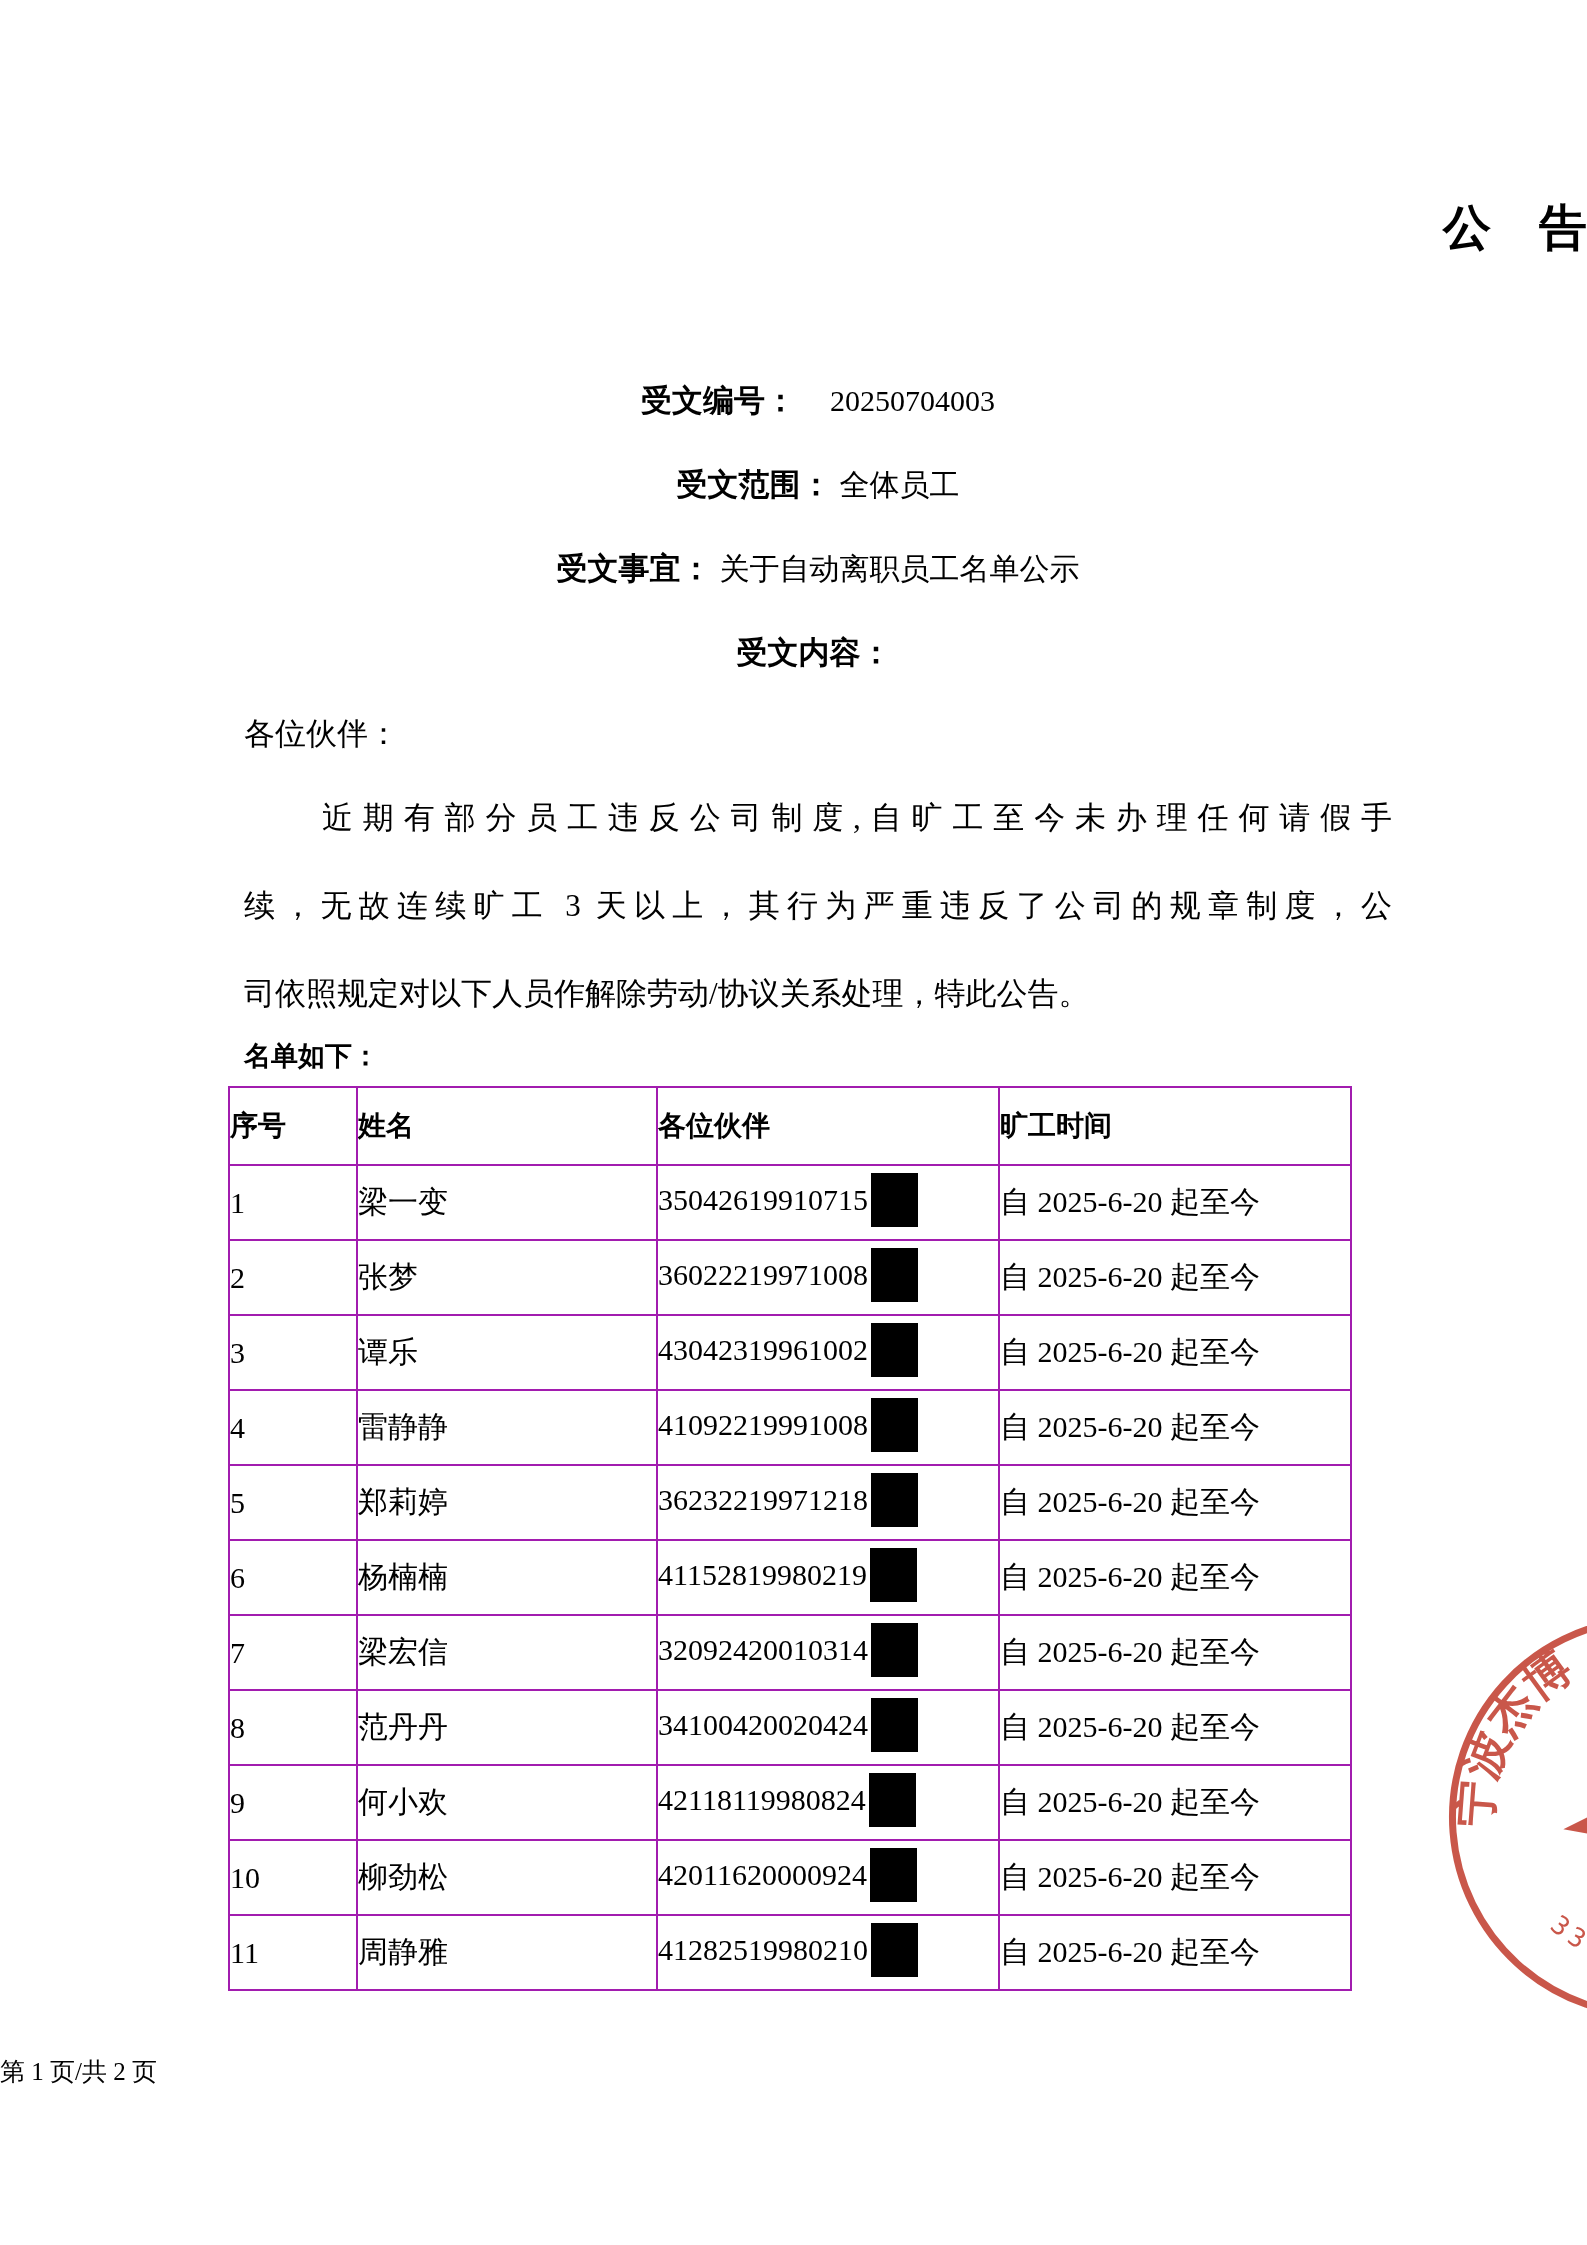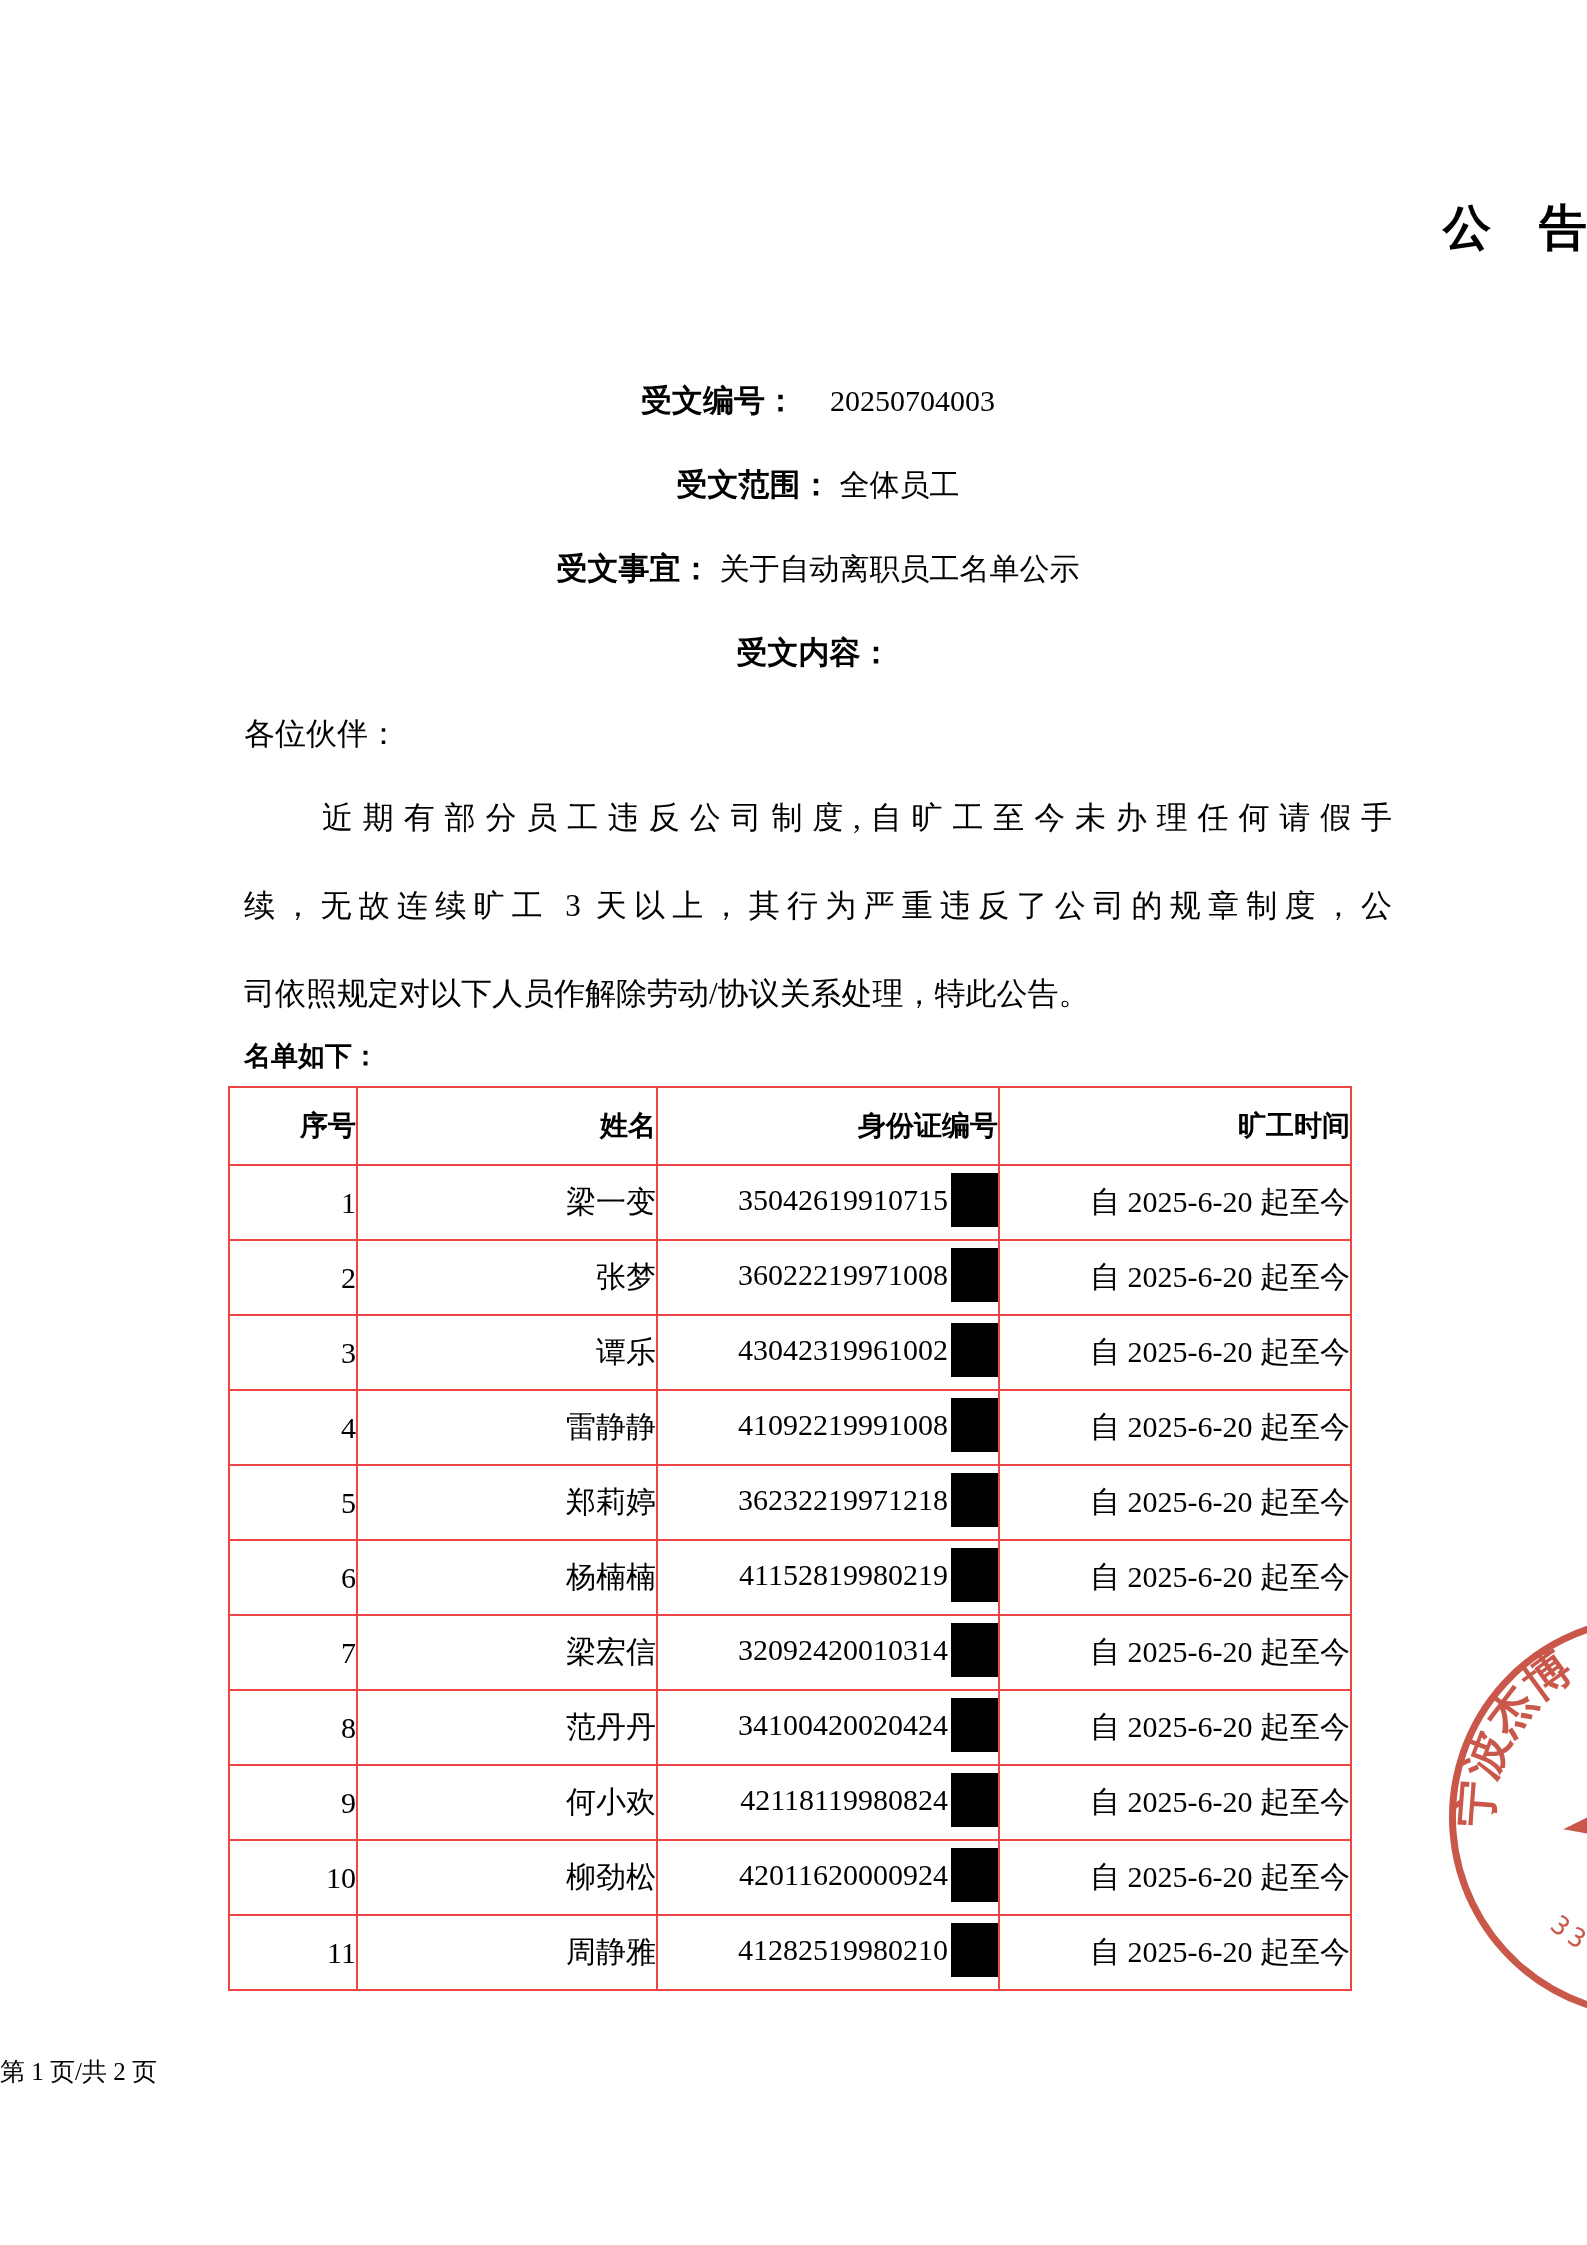--- a/index.html
+++ b/index.html
@@ -41,22 +41,22 @@
     font-family:"Liberation Sans", sans-serif;
     font-weight:bold; font-size:27px;
   }
   table.roster {
     position:absolute; left:228px; top:1086px;
     border-collapse:collapse;
     table-layout:fixed;
     width:1122px;
   }
   table.roster th, table.roster td {
-    border:2px solid #ef4444;
-    text-align:right; vertical-align:middle;
+    border:2px solid #a21caf;
+    text-align:left; vertical-align:middle;
     overflow:hidden;
   }
   table.roster th {
     height:78px;
     font-family:"Liberation Sans", sans-serif;
     font-weight:bold; font-size:28px;
   }
   table.roster td { height:75px; font-size:30px; font-family:"Liberation Serif", serif; }
   col.c1 { width:128px; } col.c2 { width:300px; } col.c3 { width:342px; } col.c4 { width:352px; }
   td.c-time { font-size:29px; }
@@ -111,21 +111,21 @@
   <colgroup>
       <col class="c1">
       <col class="c2">
       <col class="c3">
       <col class="c4">
     </colgroup>
   <thead>
     <tr>
       <th>序号</th>
       <th>姓名</th>
-      <th>身份证编号</th>
+      <th>各位伙伴</th>
       <th>旷工时间</th>
     </tr>
   </thead>
   <tbody>
     <tr>
       <td>1</td>
       <td>梁一变</td>
       <td><span class="idnum">35042619910715</span><span class="redact"></span></td>
       <td class="c-time">自 2025-6-20 起至今</td>
     </tr>

